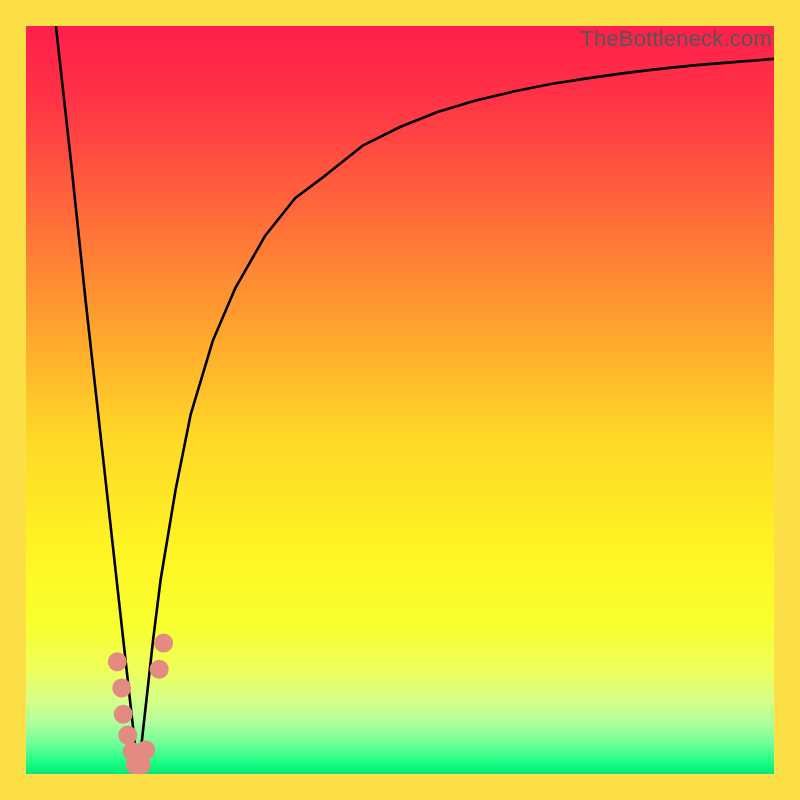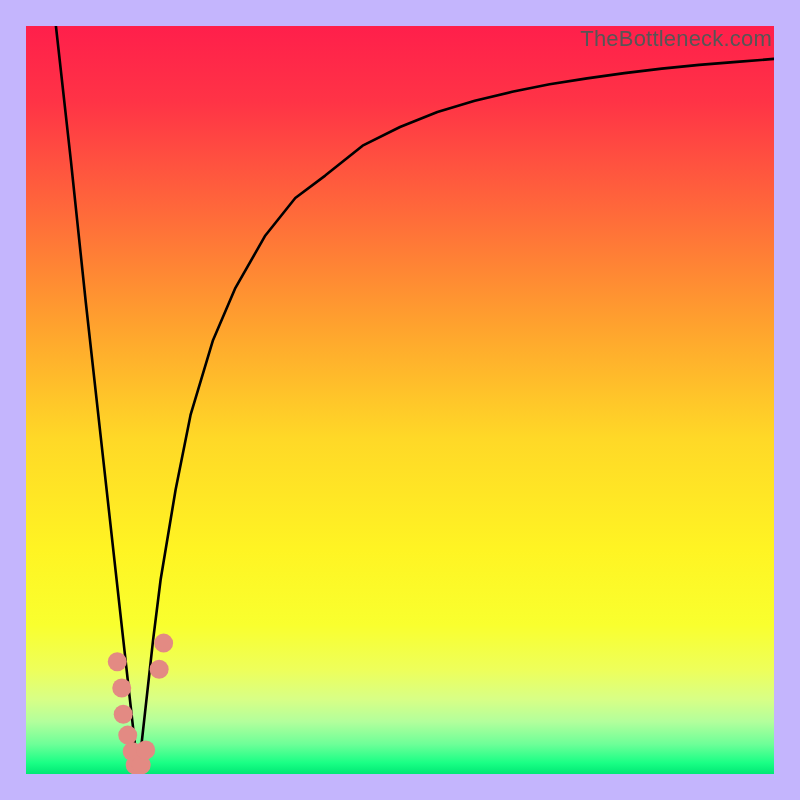--- a/index.html
+++ b/index.html
@@ -7,21 +7,21 @@
     padding: 0;
     width: 800px;
     height: 800px;
     overflow: hidden;
     background: #000;
     font-family: Arial, Helvetica, sans-serif;
   }
   .outer {
     width: 800px;
     height: 800px;
-    background: #c4b5fd;
+    background: #fde047;
     position: relative;
   }
   .plot {
     position: absolute;
     left: 26px;
     top: 26px;
     width: 748px;
     height: 748px;
     overflow: hidden;
   }

